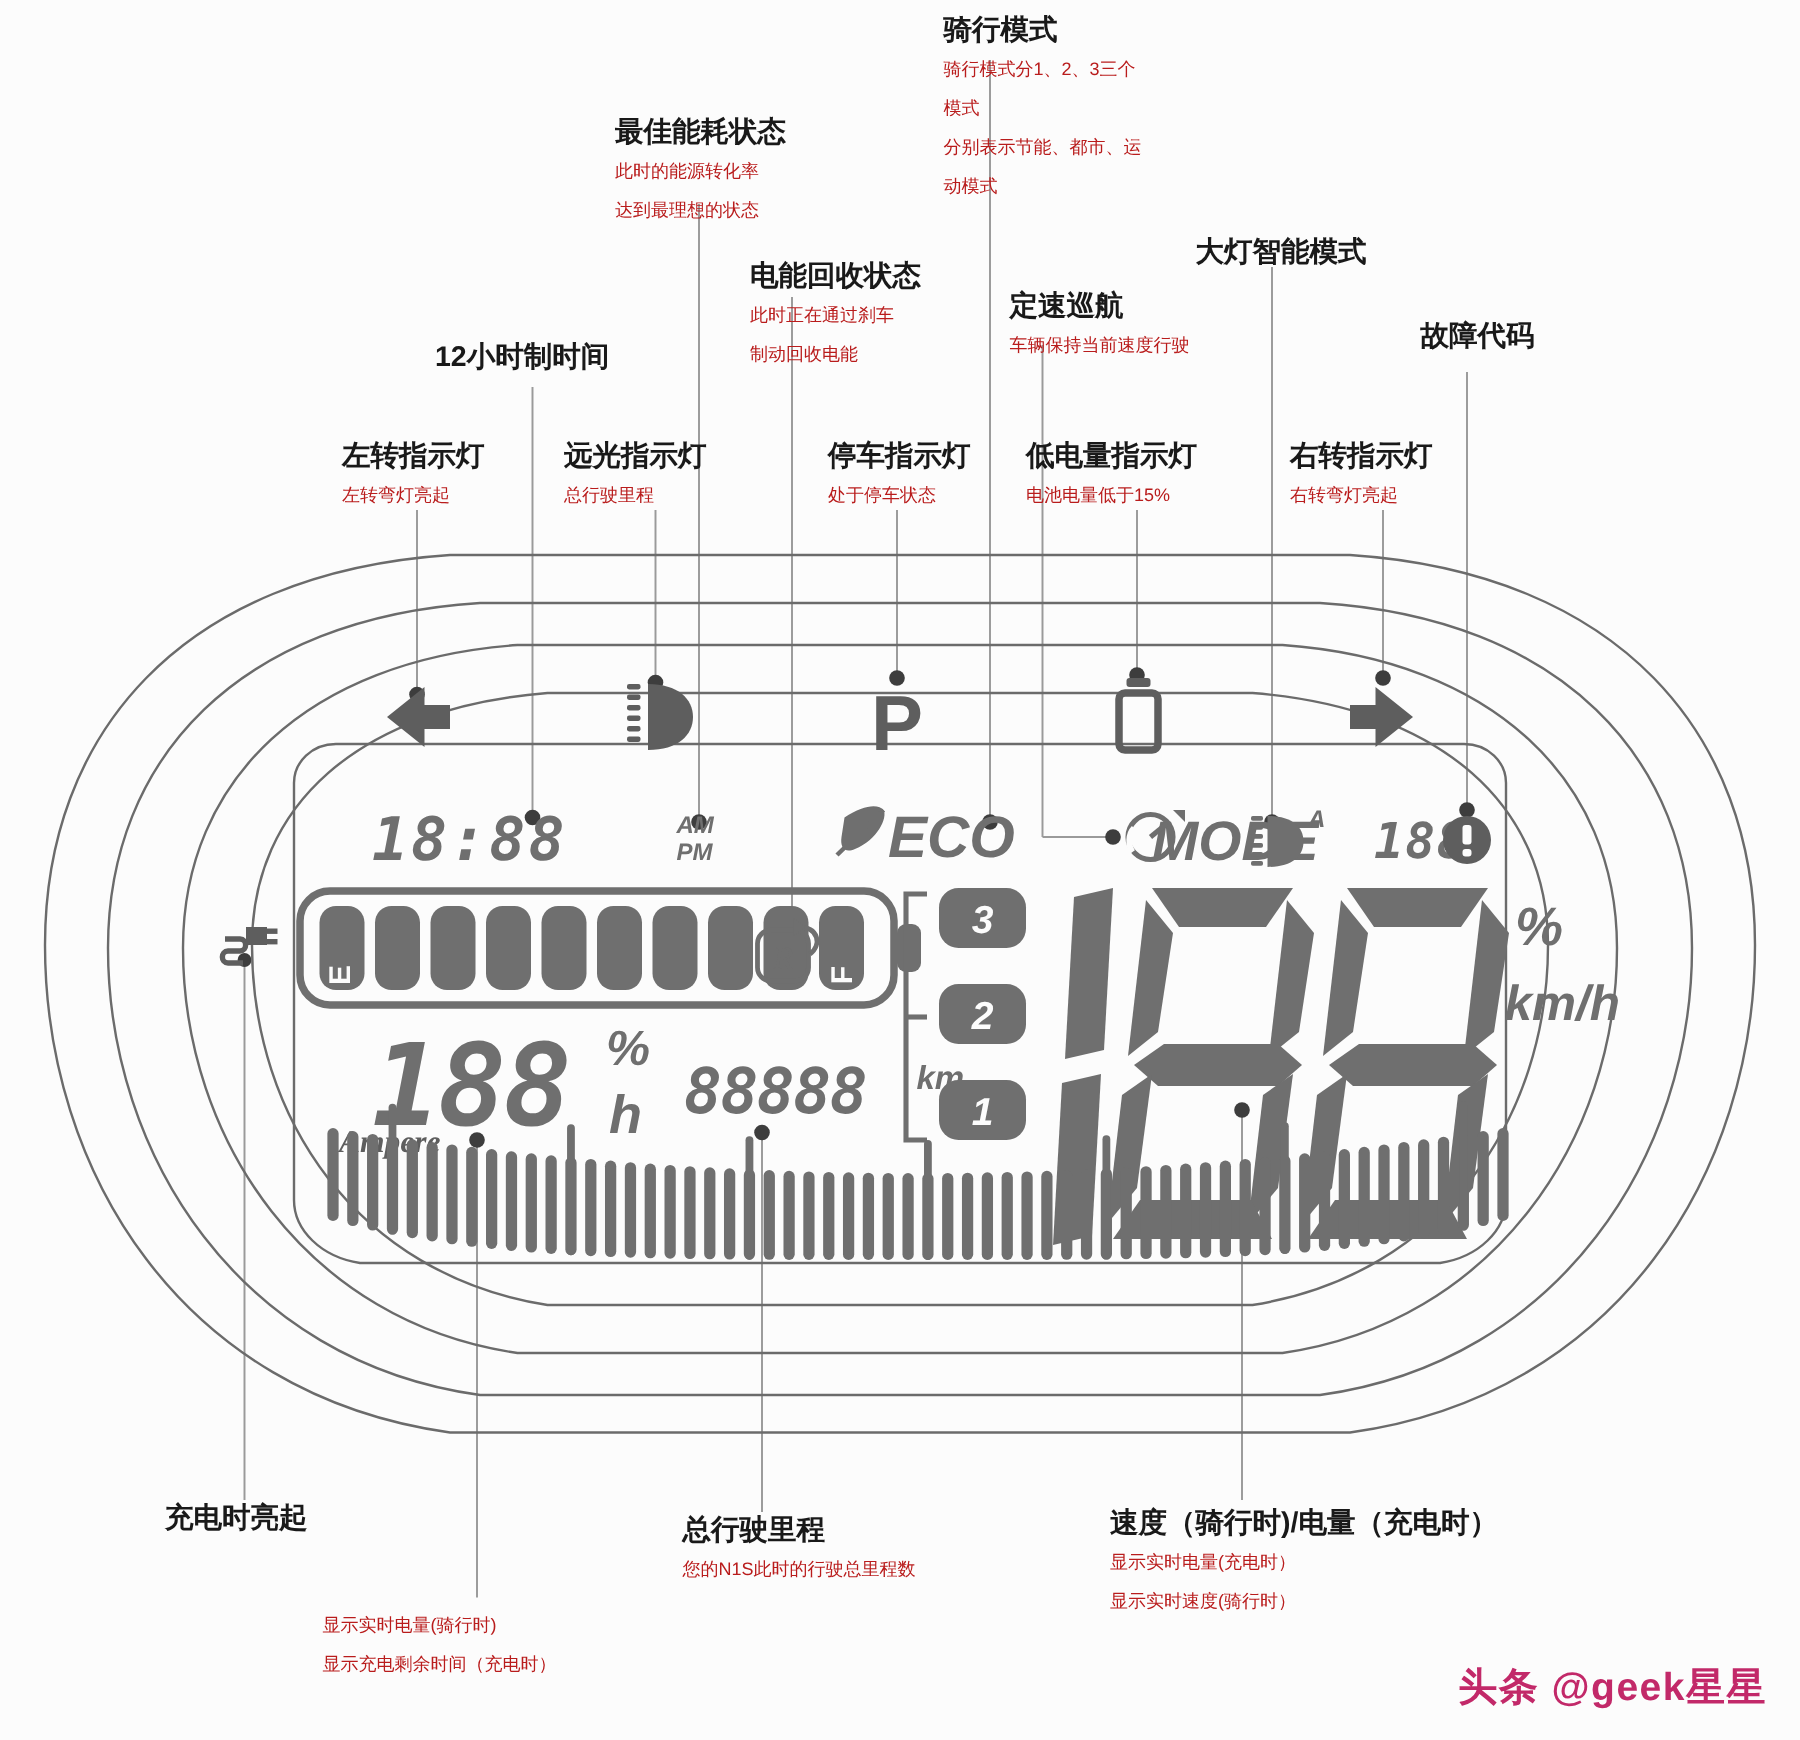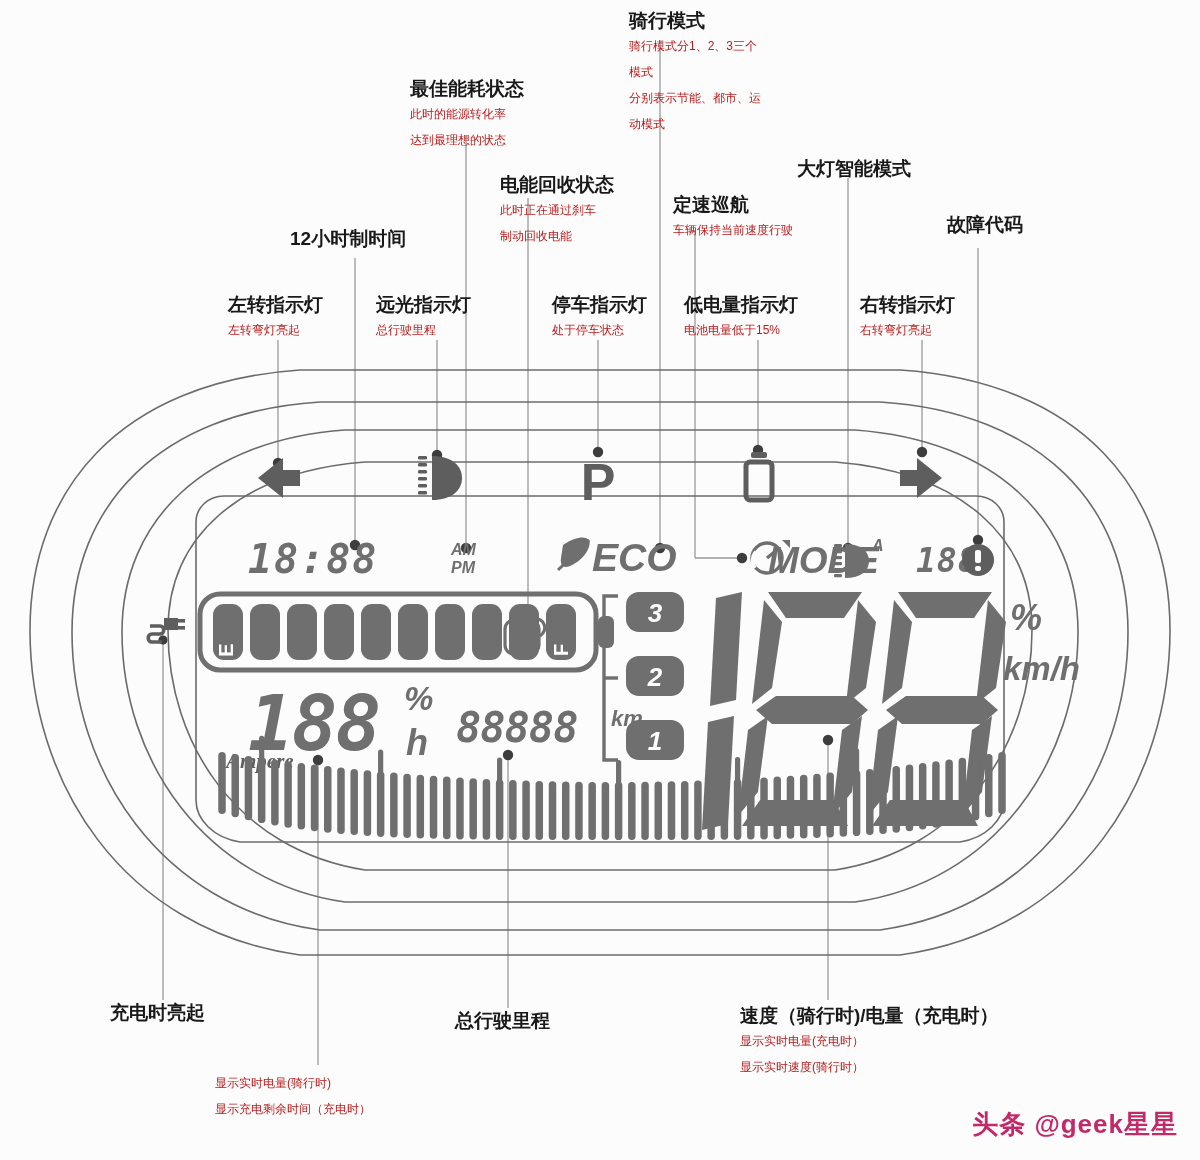--- a/index.html
+++ b/index.html
@@ -446,20 +446,21 @@
     <div class="ctitle">充电时亮起</div>
   </div>
 
   <div class="callout" style="left:215px; top:1070px;">
     <div class="cdesc">显示实时电量(骑行时)</div>
     <div class="cdesc">显示充电剩余时间（充电时）</div>
   </div>
 
   <div class="callout" style="left:455px; top:1008px;">
     <div class="ctitle">总行驶里程</div>
+    <div class="cdesc">您的N1S此时的行驶总里程数</div>
   </div>
 
   <div class="callout" style="left:740px; top:1003px;">
     <div class="ctitle">速度（骑行时)/电量（充电时）</div>
     <div class="cdesc">显示实时电量(充电时）</div>
     <div class="cdesc">显示实时速度(骑行时）</div>
   </div>
 
   <div class="wm">头条 @geek星星</div>
 

